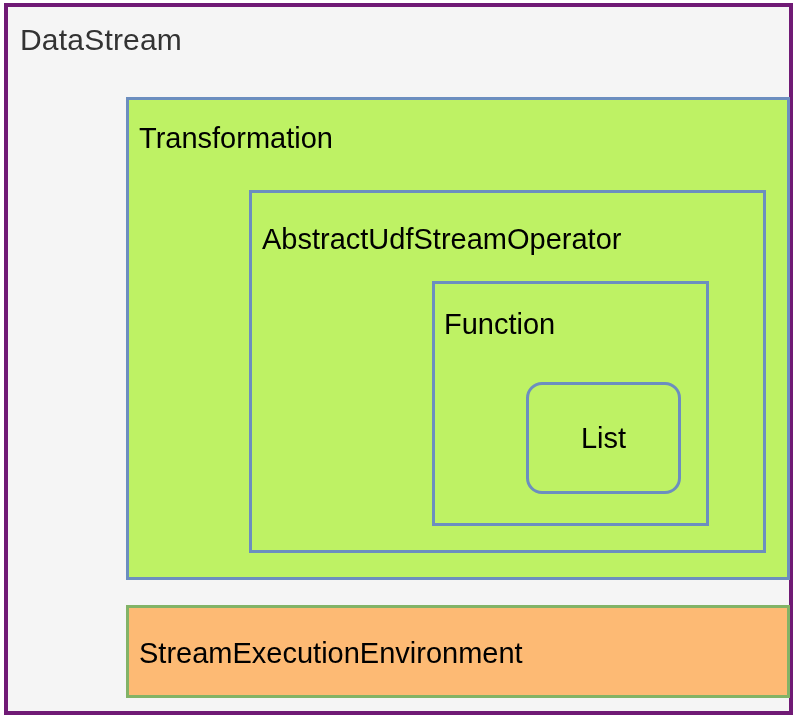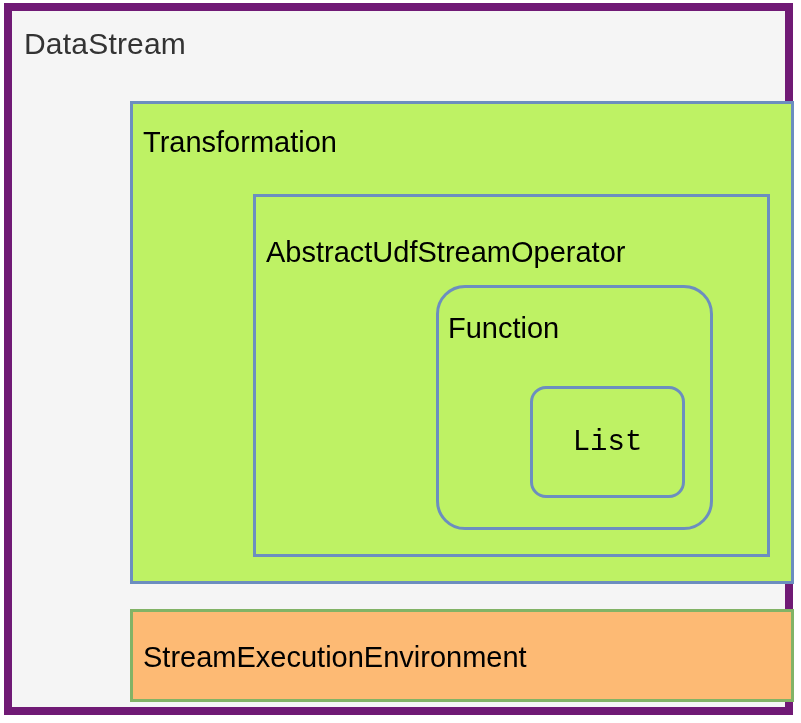--- a/index.html
+++ b/index.html
@@ -26,21 +26,21 @@
   }
 
   .box-datastream {
     position: absolute;
     left: 4px;
     top: 3px;
     width: 789px;
     height: 712px;
     box-sizing: border-box;
     background: #f5f5f5;
-    border: 8px solid #701a75;
+    border: 4px solid #701a75;
   }
 
   .box-label {
     position: absolute;
     white-space: nowrap;
     color: #000000;
     line-height: 1;
   }
 
   .label-datastream {
@@ -72,51 +72,49 @@
   }
 
   .box-abstractudf {
     left: 120px;
     top: 90px;
     width: 517px;
     height: 363px;
   }
   .label-abstractudf {
     left: 10px;
-    top: 41px;
+    top: 32px;
     font-size: 29px;
   }
 
   .box-function {
     left: 180px;
     top: 88px;
     width: 277px;
     height: 245px;
-    border-radius: 29px;
   }
   .label-function {
     left: 9px;
     top: 26px;
     font-size: 29px;
   }
 
   .box-list {
     left: 91px;
     top: 98px;
     width: 155px;
     height: 112px;
     border-radius: 16px;
     display: flex;
     align-items: center;
     justify-content: center;
   }
   .label-list {
     position: static;
     font-size: 29px;
-    font-family: Liberation Mono, monospace;
   }
 
   
   .box-green {
     position: absolute;
     box-sizing: border-box;
     background: #fdba74;
     border: 3px solid #82b366;
     left: 118px;
     top: 598px;

